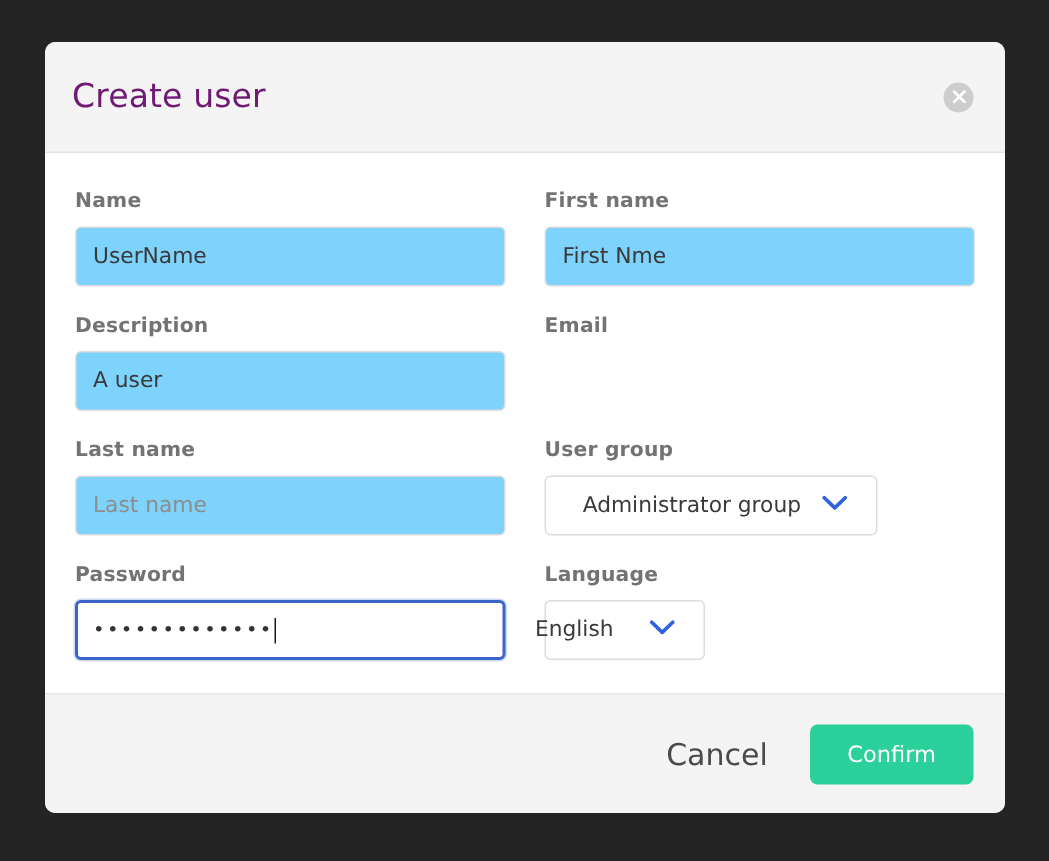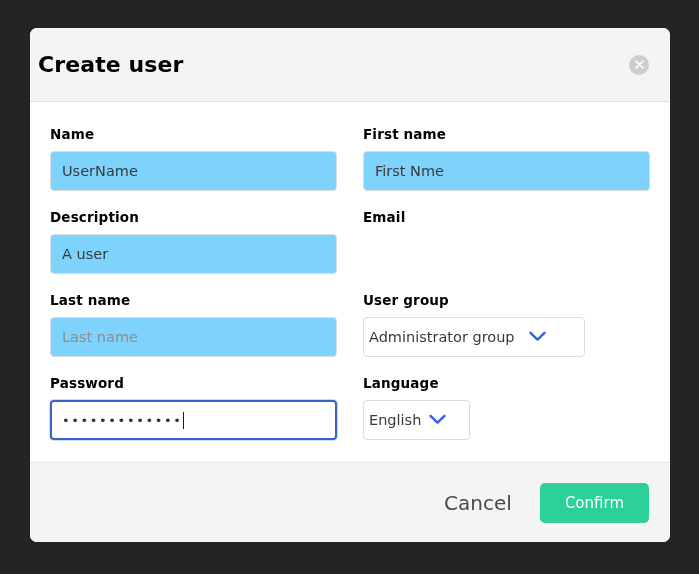--- a/index.html
+++ b/index.html
@@ -35,24 +35,24 @@
     position: relative;
     height: 74px;
     background: #f4f4f4;
     border-bottom: 1px solid #e3e3e3;
     flex: 0 0 auto;
     display: flex;
     align-items: center;
   }
 
   .dialog-title {
-    margin-left: 8px;
+    margin-left: 18px;
     font-size: 22px;
-    font-weight: 700;
-    color: #000000;
+    font-weight: 400;
+    color: #701a75;
     letter-spacing: 0.1px;
   }
 
   .close-button {
     position: absolute;
     right: 21px;
     top: 50%;
     transform: translateY(-50%);
     width: 20px;
     height: 20px;
@@ -82,21 +82,21 @@
   }
 
   .field {
     margin-bottom: 18px;
   }
 
   .field-label {
     display: block;
     font-size: 13.5px;
     font-weight: 700;
-    color: #000000;
+    color: #737373;
     margin-bottom: 9px;
     letter-spacing: 0.15px;
   }
 
   .text-input {
     display: block;
     width: 100%;
     height: 40px;
     padding: 0 11px;
     font-family: "DejaVu Sans", "Liberation Sans", sans-serif;
@@ -139,33 +139,33 @@
     height: 17px;
     background: #1a1a1a;
     margin-left: 1px;
     vertical-align: middle;
   }
 
   
   .select-box {
     display: inline-flex;
     align-items: center;
-    justify-content: flex-start;
-    height: 40px;
-    padding: 0 5px;
+    justify-content: flex-end;
+    height: 40px;
+    padding: 0 19px;
     background: #ffffff;
     border: 1px solid #dcdcdc;
     border-radius: 4px;
     cursor: pointer;
     font-size: 14.5px;
     color: #3a3a3a;
     gap: 14px;
   }
   .select-box.wide  { width: 222px; }
-  .select-box.narrow{ width: 107px; gap: 8px; }
+  .select-box.narrow{ width: 107px; gap: 24px; }
   .select-value { white-space: nowrap; }
   .chevron { display: block; flex: 0 0 auto; }
 
   
   .dialog-footer {
     flex: 0 0 auto;
     height: 80px;
     background: #f4f4f4;
     border-top: 1px solid #e6e6e6;
     display: flex;

